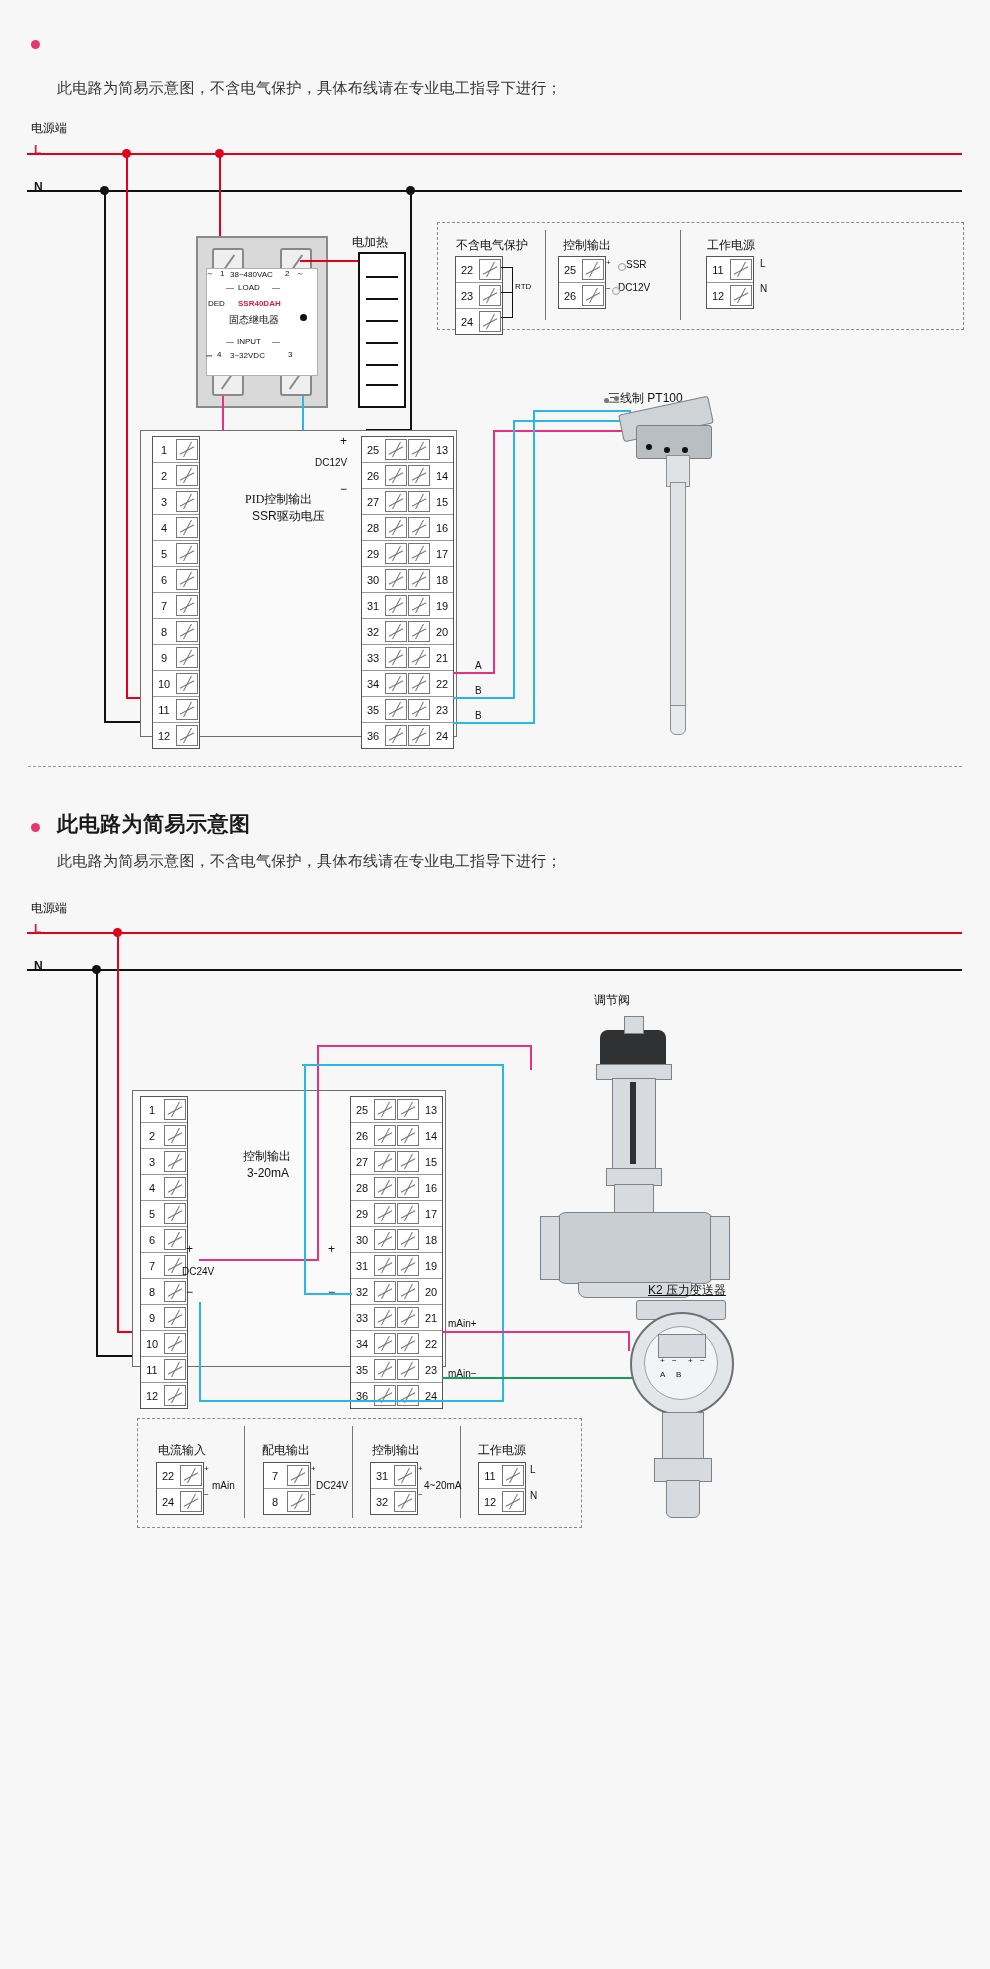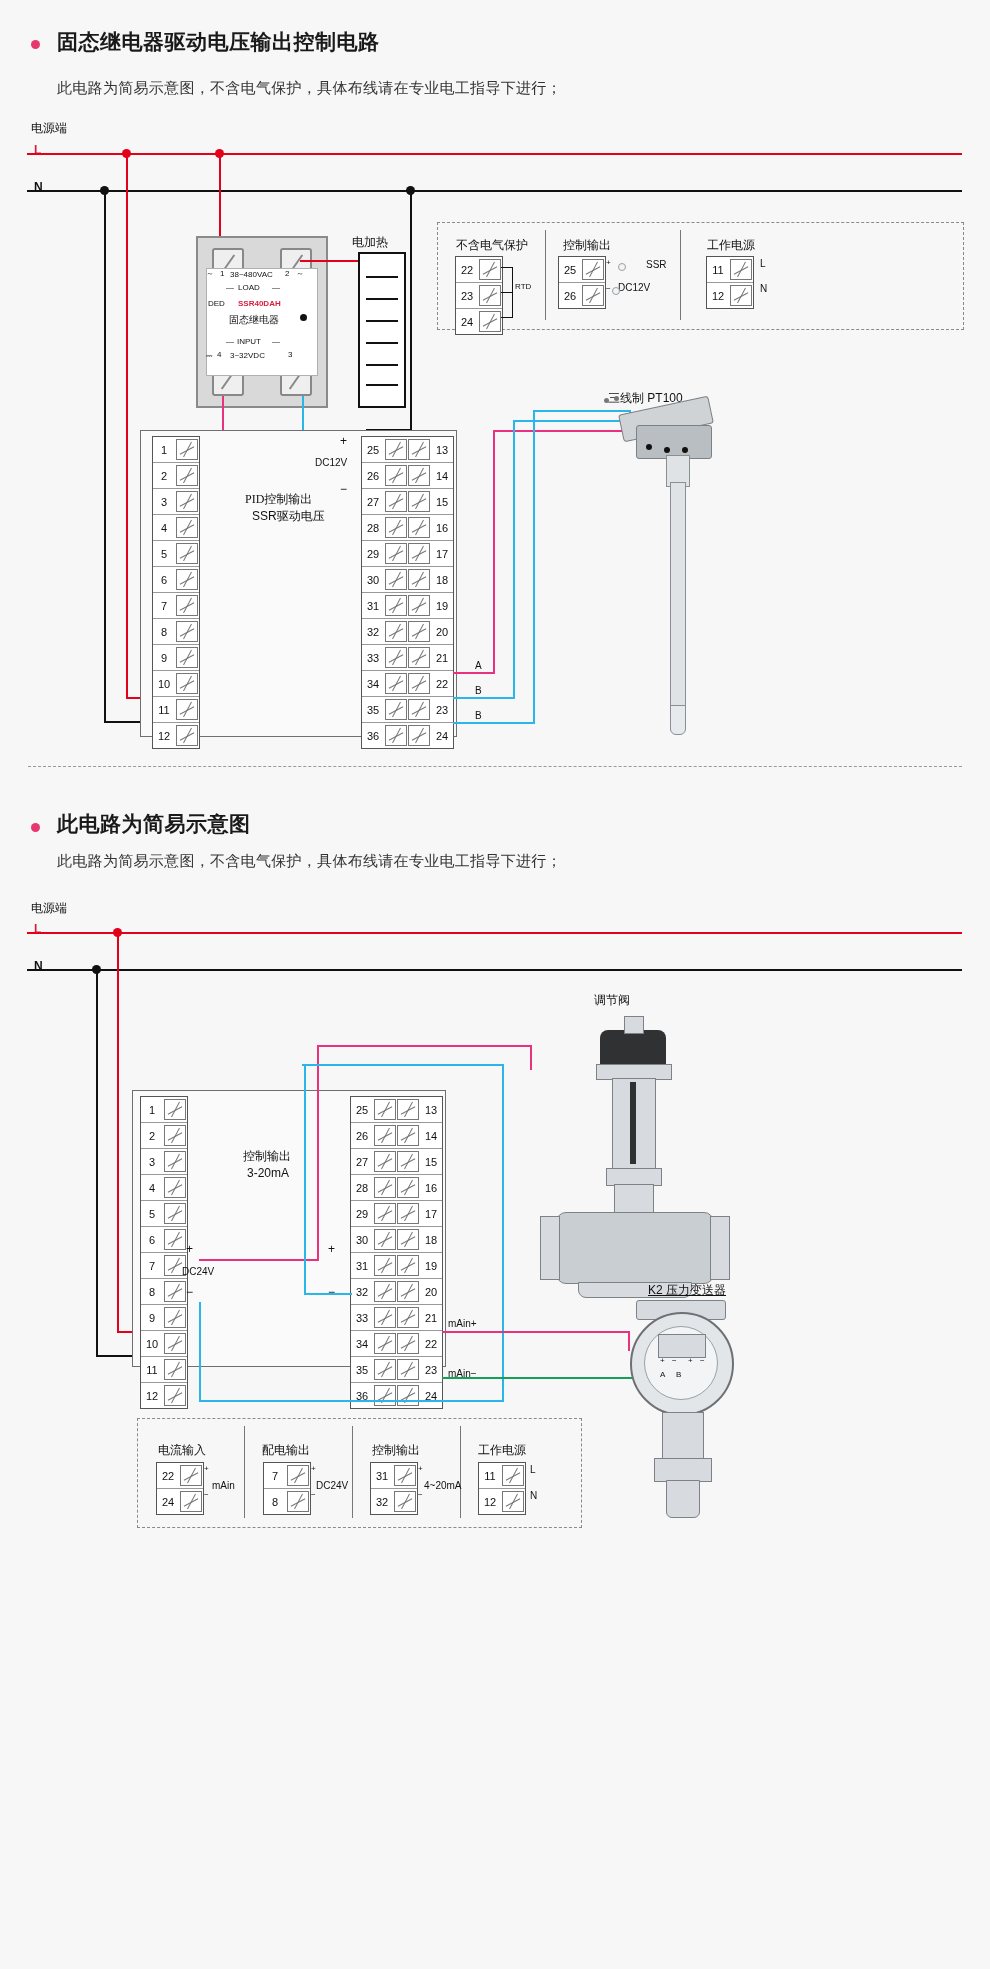--- a/index.html
+++ b/index.html
@@ -74,21 +74,20 @@
   .tx-face{position:absolute;border-radius:50%;background:#f2f4f5;border:1px solid #9aa0a5;}
 
   .sideline{position:absolute;border-left:1px solid #777;}
 </style>
 </head>
 <body>
 
 <div class="page">
 
   <div class="bullet" style="left:31px;top:40px;"></div>
-  <div class="sec-title" style="left:57px;top:28px;">固态继电器驱动电压输出控制电路</div>
   <div class="sec-sub" style="left:57px;top:79px;">此电路为简易示意图，不含电气保护，具体布线请在专业电工指导下进行；</div>
 
   <div class="lbl" style="left:31px;top:120px;">电源端</div>
   <div class="lbl red b" style="left:34px;top:143px;">L</div>
   <div class="lbl b" style="left:34px;top:180px;">N</div>
 
   <div class="wire red h" style="left:27px;top:153px;width:935px;"></div>
   <div class="wire blk h" style="left:27px;top:190px;width:935px;"></div>
   <div class="dot red" style="left:122px;top:149px;"></div>
   <div class="dot red" style="left:215px;top:149px;"></div>
@@ -179,21 +178,21 @@
         <span class="tnum">25</span>
         <span class="tscrew x"></span>
       </div>
     <div class="trow">
         <span class="tnum">26</span>
         <span class="tscrew x"></span>
       </div>
   </div>
   <div class="lbl xs" style="left:606px;top:258px;">+</div>
   <div class="lbl xs" style="left:606px;top:284px;">−</div>
-  <div class="lbl sm" style="left:626px;top:259px;margin-left:20px;">SSR</div>
+  <div class="lbl sm" style="left:626px;top:259px;">SSR</div>
   <div class="lbl sm" style="left:618px;top:282px;">DC12V</div>
   <div class="tx-face" style="left:618px;top:263px;width:6px;height:6px;border-radius:50%;"></div>
   <div class="tx-face" style="left:612px;top:287px;width:6px;height:6px;border-radius:50%;"></div>
 
   <div class="lbl" style="left:707px;top:237px;">工作电源</div>
   <div class="tblock" style="left:706px;top:256px;width:46px;">
     <div class="trow">
         <span class="tnum">11</span>
         <span class="tscrew x"></span>
       </div>

